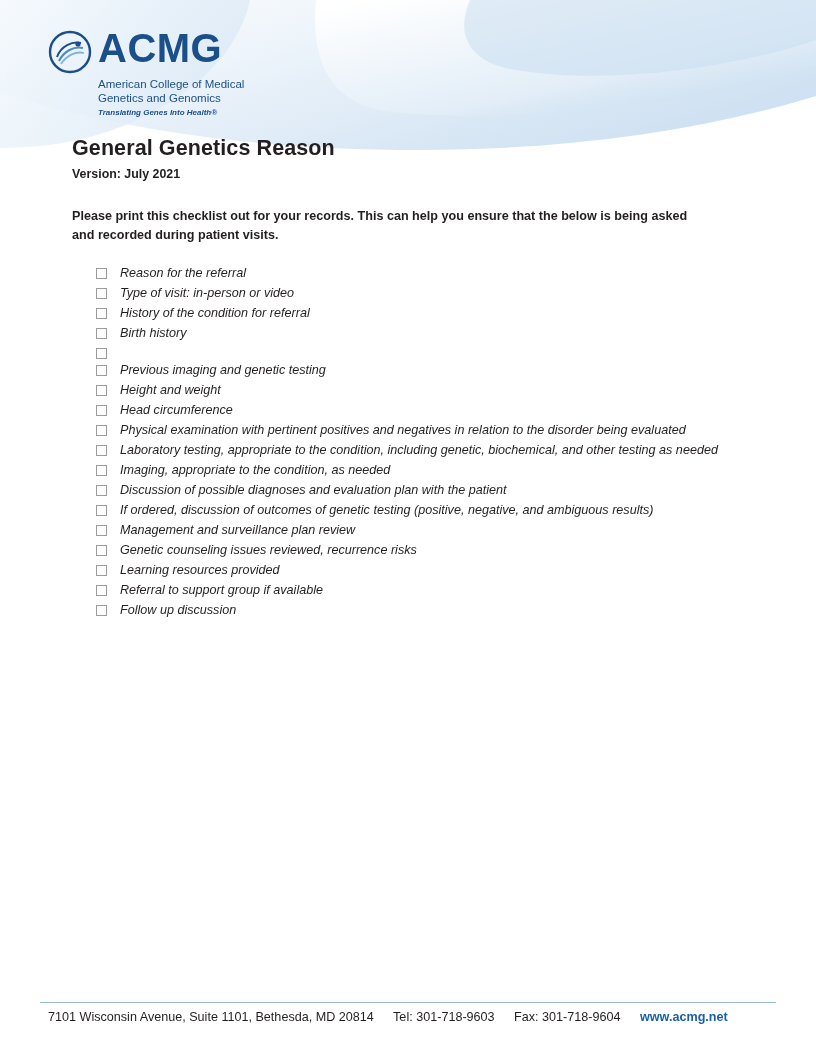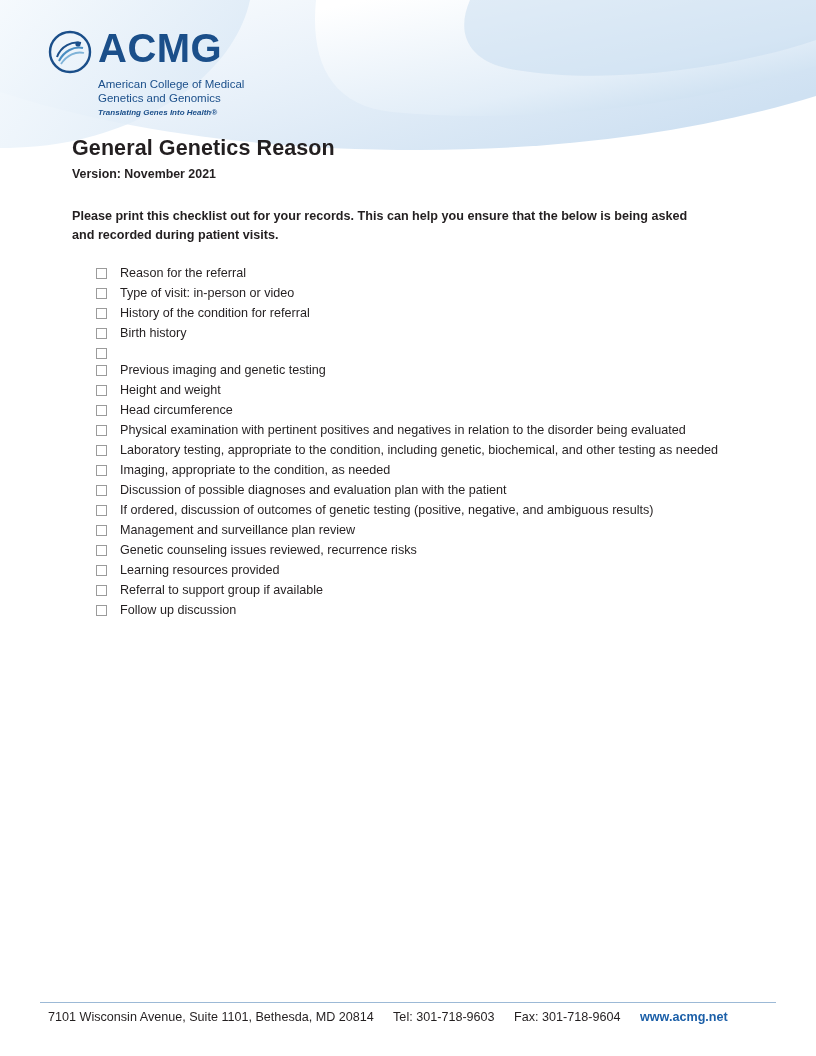--- a/index.html
+++ b/index.html
@@ -102,20 +102,21 @@
   .checklist {
     margin: 0;
     padding: 0;
     list-style: none;
   }
   .check-item {
     display: flex;
     align-items: flex-start;
     margin-bottom: 1.5px;
     padding-left: 24px;
+    font-style: italic;
   }
   .check-box {
     flex: 0 0 auto;
     width: 9px;
     height: 9px;
     border: 1px solid #9b9b9b;
     margin-top: 4px;
     margin-right: 13px;
     background: #ffffff;
   }
@@ -193,21 +194,21 @@
   </div>
   <div class="logo-tagline">
     <div>American College of Medical</div>
     <div>Genetics and Genomics</div>
   </div>
   <div class="logo-italic">Translating Genes Into Health®</div>
 </div>
 
 <div class="doc">
   <h1 class="doc-title">General Genetics Reason</h1>
-  <div class="doc-version">Version: November 2021</div>
+  <div class="doc-version">Version: July 2021</div>
   <p class="doc-intro">Please print this checklist out for your records. This can help you ensure that the below is being asked and recorded during patient visits.</p>
 
   <ul class="checklist">
     <li class="check-item">
       <span class="check-box"></span>
       <span class="check-text">Reason for the referral</span>
     </li>
     <li class="check-item">
       <span class="check-box"></span>
       <span class="check-text">Type of visit: in-person or video</span>

